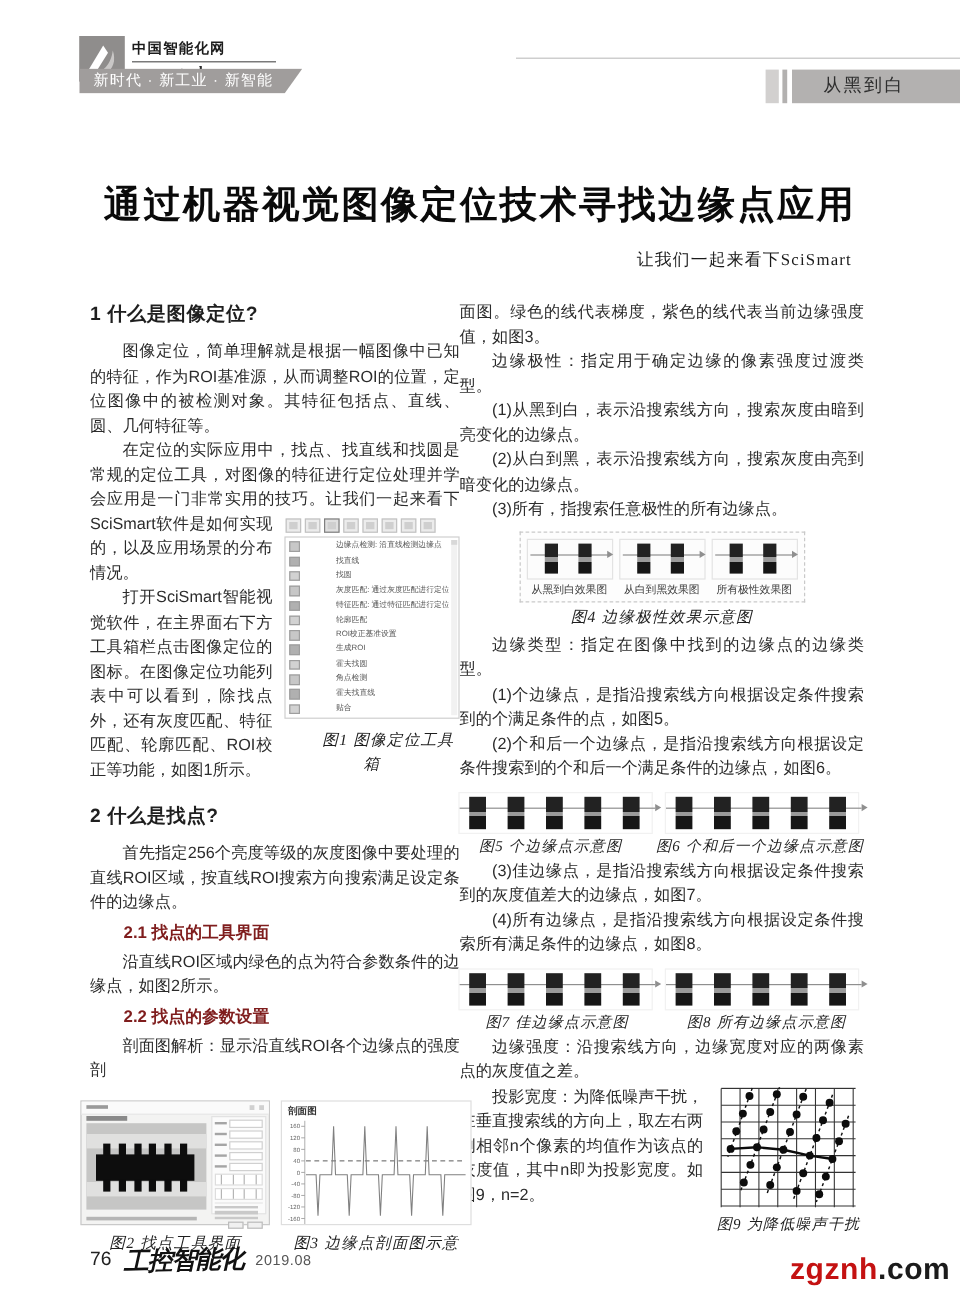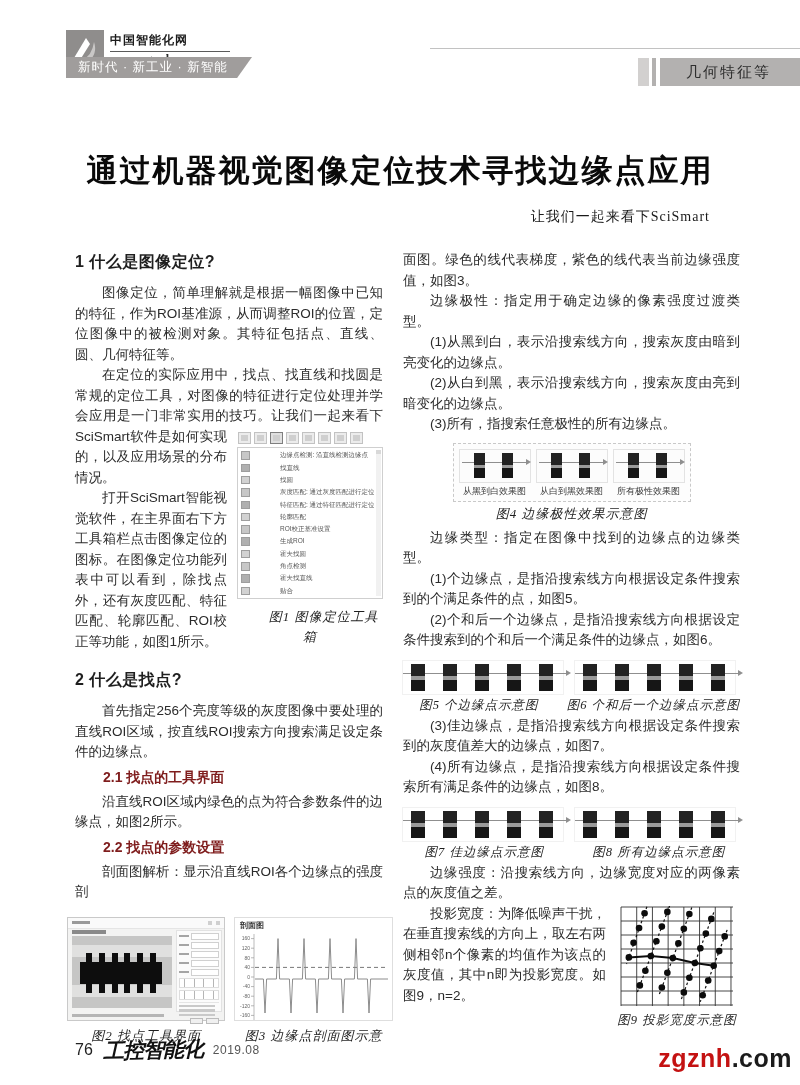--- a/index.html
+++ b/index.html
@@ -20,21 +20,21 @@
   .sec-bar1{position:absolute;left:638px;top:58px;width:11px;height:28px;background:#d2d0cf;}
   .sec-bar2{position:absolute;left:652px;top:58px;width:4px;height:28px;background:#b3b1b0;}
   .sec-box{position:absolute;left:660px;top:58px;right:0;height:28px;background:#b3b1b0;
            color:#2e2e2e;font-size:15px;line-height:28px;padding-left:26px;letter-spacing:2px;}
   
   .article{position:absolute;left:0;right:0;top:150px;}
   .title{text-align:center;font-family:"Liberation Serif","DejaVu Serif",serif;font-weight:900;
          font-size:31px;letter-spacing:2px;color:#0a0a0a;margin:0;}
   .author{text-align:right;padding-right:90px;font-family:"Liberation Serif","DejaVu Serif",serif;
           font-size:14px;color:#1a1a1a;margin-top:16px;letter-spacing:1px;}
-  .cols{display:flex;gap:20px;margin:24px 60px 0 75px;}
+  .cols{display:flex;margin:24px 60px 0 75px;}
   .col-left{width:308px;flex:none;}
   .col-right{width:337px;flex:none;}
   h2{font-size:16px;font-weight:700;color:#1f1f1f;margin:2px 0 10px;letter-spacing:0.5px;}
   h2.sec2{margin-top:18px;clear:right;}
   p.body{margin:0;font-size:13.5px;line-height:20.5px;text-align:justify;color:#2b2b2b;}
   p.ind{text-indent:2em;}
   p.subhead{margin:6px 0 5px;font-size:14px;font-weight:700;text-indent:2em;color:#7f1d1d;}
   .figcap{font-family:"Liberation Serif","DejaVu Serif",serif;font-style:italic;font-size:13px;
           color:#1e1e1e;letter-spacing:1px;}
   .capcenter{display:block;text-align:center;margin:3px 0 5px;}
@@ -129,21 +129,21 @@
   <div class="logo-text">
     <div class="logo-title">中国智能化网</div>
     <div class="logo-rule"></div>
     <div class="logo-url">www.zgznh.com</div>
     <div class="logo-rule2"></div>
   </div>
   <div class="banner">新时代 · 新工业 · 新智能</div>
   <div class="header-rule"></div>
   <div class="sec-bar1"></div>
   <div class="sec-bar2"></div>
-  <div class="sec-box">几何特征等</div>
+  <div class="sec-box">从黑到白</div>
 
   <div class="article">
     <h1 class="title">通过机器视觉图像定位技术寻找边缘点应用</h1>
     <div class="author">让我们一起来看下SciSmart</div>
 
     <div class="cols">
 
       <div class="col-left">
         <h2>1 什么是图像定位?</h2>
         <p class="body ind"><span>图像定位，简单理解就是根据一幅图像中已知的特征，作为ROI基准源，从而调整ROI的位置，定位图像中的被检测对象。其特征包括点、直线、圆、几何特征等。</span></p>
@@ -477,21 +477,21 @@
                 <circle cx="69.34719999999999" cy="71.70721428571427" r="3.3" fill="#0c0c0c"></circle>
                 <circle cx="63.848" cy="86.40871428571427" r="3.3" fill="#0c0c0c"></circle>
                 <line x1="107.15164326521345" y1="23.84666550343036" x2="80.24995673478654" y2="95.76533449656964" stroke="#111" stroke-width="1.2" stroke-dasharray="2.5 2.5"></line>
                 <circle cx="104.69919999999999" cy="30.403" r="3.3" fill="#0c0c0c"></circle>
                 <circle cx="99.2" cy="45.104499999999994" r="3.3" fill="#0c0c0c"></circle>
                 <circle cx="93.7008" cy="59.806" r="3.3" fill="#0c0c0c"></circle>
                 <circle cx="88.2016" cy="74.5075" r="3.3" fill="#0c0c0c"></circle>
                 <circle cx="82.7024" cy="89.20899999999999" r="3.3" fill="#0c0c0c"></circle>
                 <polyline points="8.856,51.405142857142856 30.8528,50.005 52.849599999999995,52.10521428571428 74.8464,57.005714285714284 93.7008,59.806" fill="none" stroke="#0c0c0c" stroke-width="2"></polyline>
               </svg>
-            <span class="figcap">图9 投影宽度示意图</span>
+            <span class="figcap">图9 为降低噪声干扰</span>
           </div>
           <p class="body ind"><span>投影宽度：为降低噪声干扰，在垂直搜索线的方向上，取左右两侧相邻n个像素的均值作为该点的灰度值，其中n即为投影宽度。如图9，n=2。</span></p>
         </div>
       </div>
     </div>
   </div>
 
   <div class="footer">
     <span class="pageno">76</span>
     <span class="journal">工控智能化</span>

